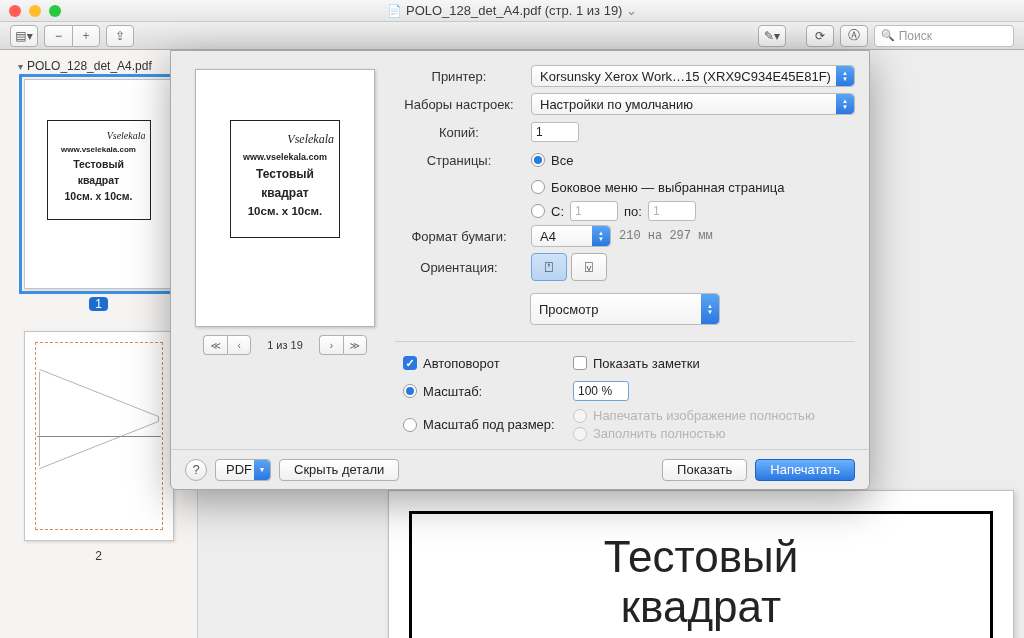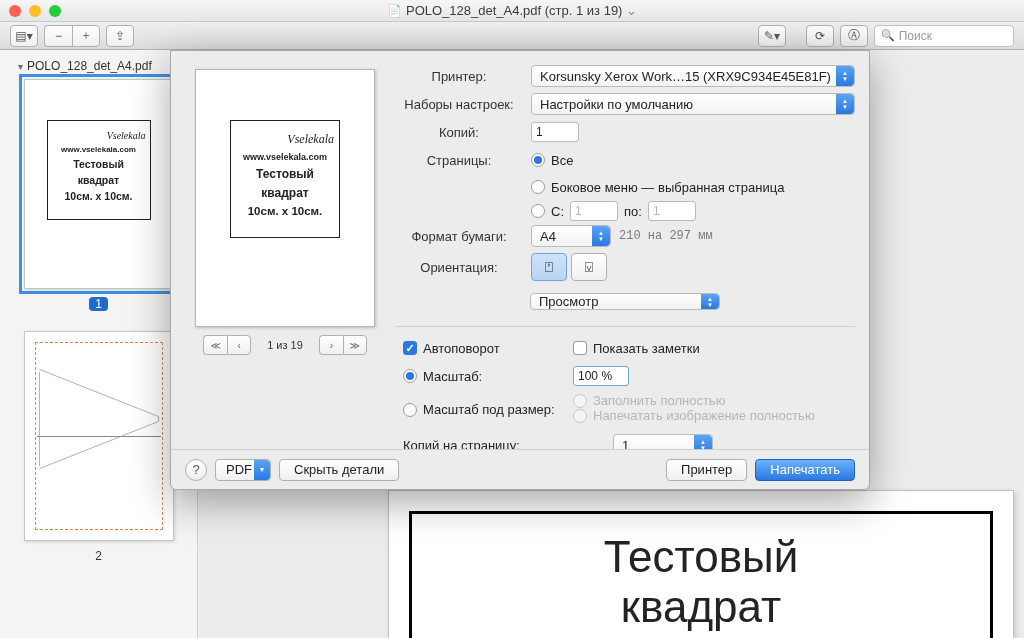--- a/index.html
+++ b/index.html
@@ -87,21 +87,21 @@
 .check.on { background: #2a78e0; border-color: #2a78e0; }
 .check.on::after { content: "✓"; color: #fff; font-size: 11px; font-weight: bold; line-height: 1; }
 .radiotxt { font-size: 13px; }
 .dimtxt { color: #b5b5b5; }
 .hint { color: #7a7a7a; font-size: 12px; margin-left: 8px; font-family: Liberation Mono, monospace; }
 .subrow { display: flex; align-items: center; margin-left: 136px; margin-bottom: 4px; min-height: 20px; }
 
 .orient { width: 36px; height: 28px; background: linear-gradient(#fff,#f0f0f0); border: 1px solid #b0b0b0; border-radius: 4px; display: inline-flex; align-items: center; justify-content: center; margin-right: 4px; font-size: 14px; }
 .orient.sel { background: linear-gradient(#cfe2f8,#b8d4f3); border-color: #6fa6e0; }
 
-.centerpop { position: relative; margin: 6px 0 8px 0; height: 17px; width: 190px; background: linear-gradient(#fff,#f3f3f3); border: 1px solid #bbb; border-radius: 4px; display: flex; align-items: center; padding: 0 22px 0 8px; align-self: center; }
+.centerpop { position: relative; margin: 6px 0 8px 0; height: 32px; width: 190px; background: linear-gradient(#fff,#f3f3f3); border: 1px solid #bbb; border-radius: 4px; display: flex; align-items: center; padding: 0 22px 0 8px; align-self: center; }
 .centerwrap { display: flex; justify-content: center; margin: 4px 0 8px 0; }
 
 .hr { height: 1px; background: #cfcfcf; margin: 6px 0 10px 0; }
 
 .section2 .row2 { display: flex; align-items: center; min-height: 22px; margin-bottom: 6px; padding-left: 8px; }
 .chkwrap { display: flex; align-items: center; width: 170px; }
 .scaleval { width: 56px; height: 20px; background: #fff; border: 1.5px solid #6fa6e0; border-radius: 3px; display: inline-flex; align-items: center; padding: 0 4px; font-size: 12px; }
 
 .dlgfoot { height: 40px; border-top: 1px solid #cfcfcf; display: flex; align-items: center; padding: 0 14px; gap: 8px; }
 .helpbtn { width: 22px; height: 22px; border-radius: 50%; background: linear-gradient(#fff,#ededed); border: 1px solid #b0b0b0; display: inline-flex; align-items: center; justify-content: center; font-size: 13px; color: #555; }
@@ -278,27 +278,27 @@
             <span>Масштаб:</span>
           </div>
           <div class="scaleval"><span>100</span>&nbsp;<span>%</span></div>
         </div>
         <div class="row2">
           <div class="chkwrap">
             <span class="radio"></span>
             <span>Масштаб под размер:</span>
           </div>
           <div>
+            <div style="display:flex;align-items:center;margin-bottom:3px">
+              <span class="radio" style="opacity:.45"></span>
+              <span class="dimtxt">Напечатать изображение полностью</span>
+            </div>
             <div style="display:flex;align-items:center">
               <span class="radio" style="opacity:.45"></span>
               <span class="dimtxt">Заполнить полностью</span>
-            </div>
-            <div style="display:flex;align-items:center;margin-bottom:3px">
-              <span class="radio" style="opacity:.45"></span>
-              <span class="dimtxt">Напечатать изображение полностью</span>
             </div>
           </div>
         </div>
         <div class="row2" style="margin-top:8px">
           <div class="chkwrap" style="justify-content:flex-start">
             <span style="width:150px;text-align:left">Копий на страницу:</span>
           </div>
           <div style="width:40px"></div>
           <div class="select" style="flex:none;width:100px">
               <span>1</span>
@@ -310,16 +310,16 @@
   </div>
 
   <div class="dlgfoot">
     <div class="helpbtn">?</div>
     <div class="pdfbtn">
         <span>PDF</span>
         <span class="arrow">▼</span>
       </div>
     <div class="stdbtn">Скрыть детали</div>
     <div class="spacer"></div>
-    <div class="stdbtn">Принтер</div>
+    <div class="stdbtn">Показать</div>
     <div class="stdbtn primary">Напечатать</div>
   </div>
 </div>
 
 </body></html>

